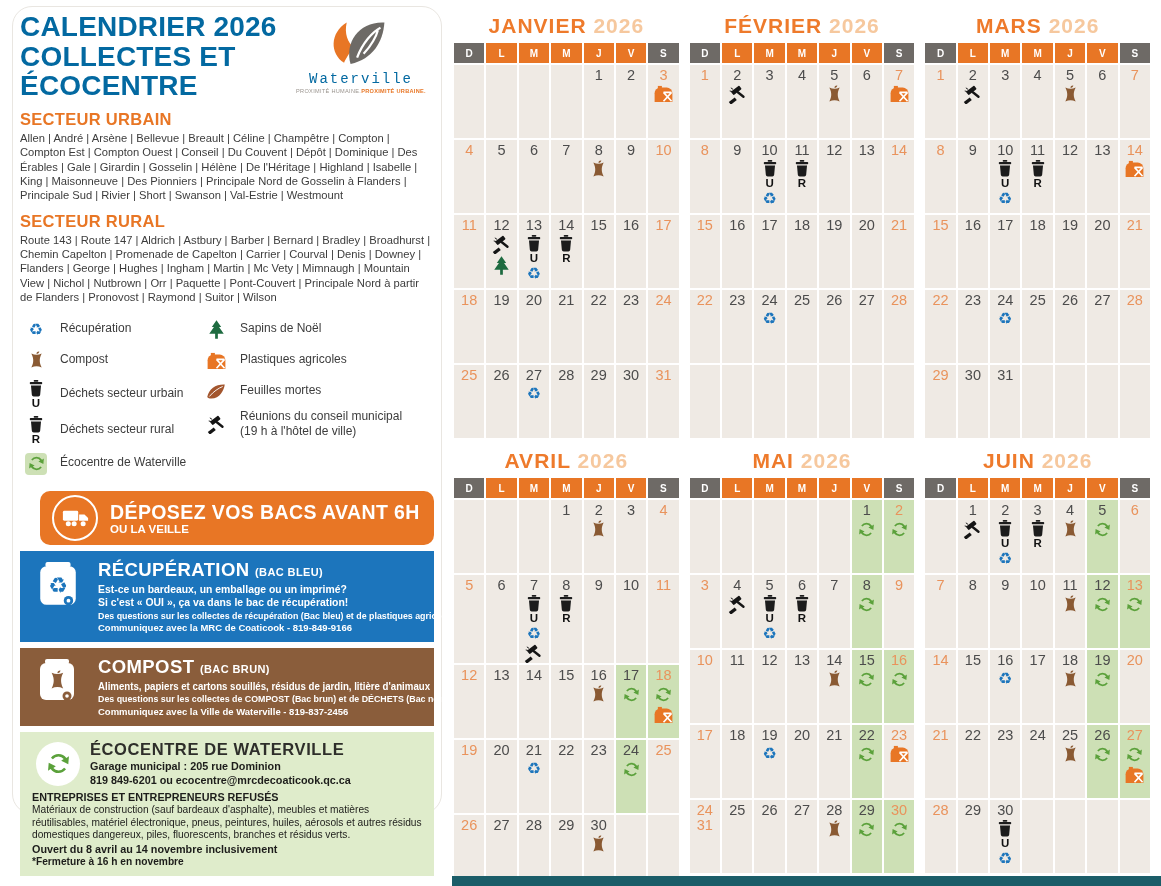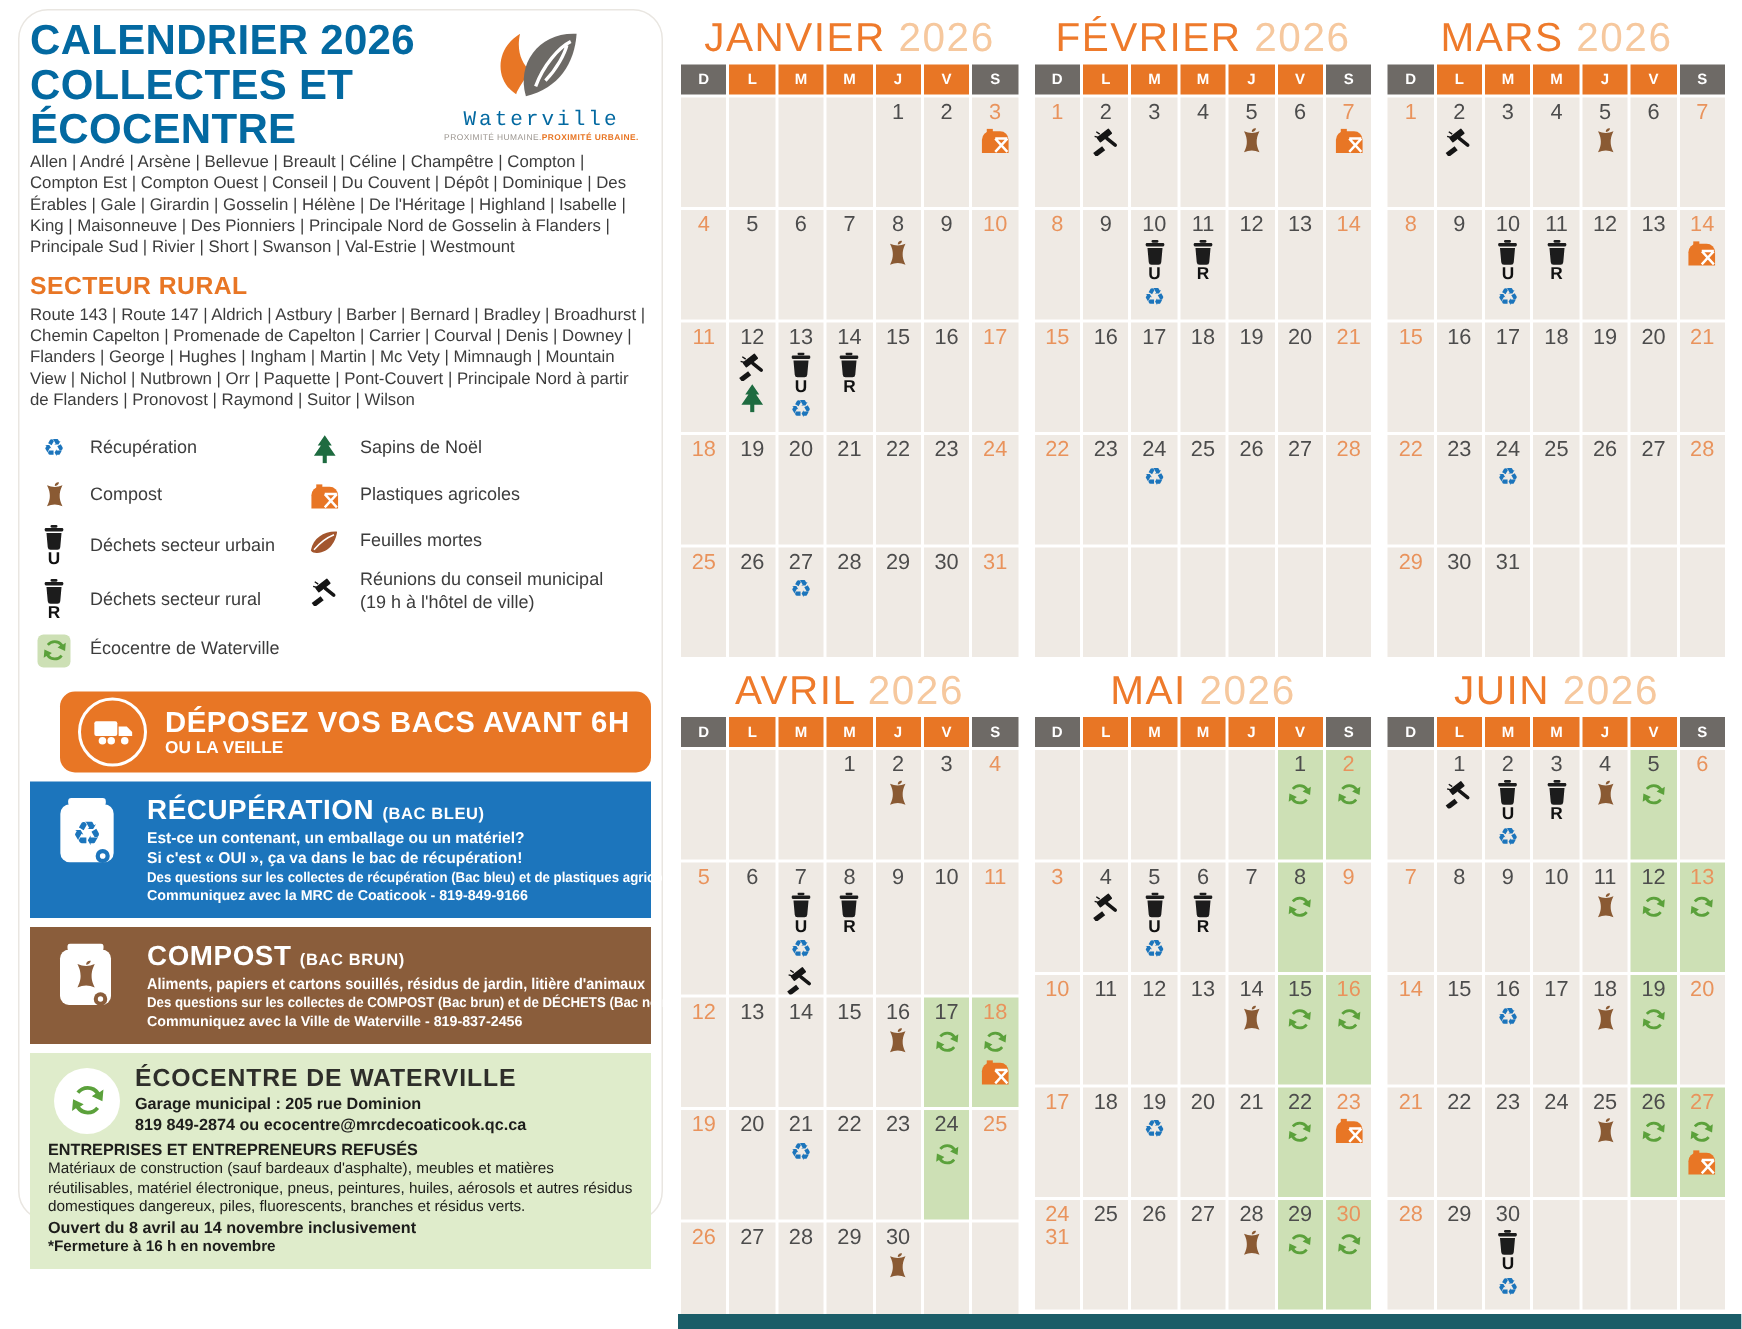--- a/index.html
+++ b/index.html
@@ -39,21 +39,21 @@
   .cond{display:inline-block;transform:scaleX(.93);transform-origin:0 50%;white-space:nowrap;}
   .ecobox{margin-top:6px;background:#dfeccb;padding:8px 12px 7px;color:#1d1d1b;}
   .eco-head{display:flex;align-items:flex-start;}
   .eco-circle{width:44px;height:44px;background:#fff;border-radius:50%;display:flex;align-items:center;justify-content:center;margin:2px 10px 0 4px;flex:0 0 44px;}
   .eco-title{font-size:16.5px;font-weight:bold;letter-spacing:.6px;color:#2e2e2a;}
   .eco-b{font-size:10.8px;font-weight:bold;line-height:1.3;}
   .eco-p{font-size:10.2px;line-height:1.24;}
   .eco-sec{margin-top:3px;}
   
   .cals{position:absolute;left:452px;top:10px;width:700px;display:grid;grid-template-columns:repeat(3,1fr);column-gap:7px;row-gap:5px;}
-  .mtitle{text-align:center;font-size:27px;font-weight:normal;color:#ee7a2b;letter-spacing:1px;height:31px;line-height:31px;white-space:nowrap;}
+  .mtitle{text-align:center;font-size:21px;font-weight:bold;color:#ee7a2b;letter-spacing:1px;height:31px;line-height:31px;white-space:nowrap;}
   .myear{color:#f6c89e;}
   table.cal{width:100%;border-collapse:separate;border-spacing:2px;table-layout:fixed;}
   .cal th{height:18px;font-size:10px;color:#fff;background:#e87625;font-weight:bold;text-align:center;}
   .cal th.we{background:#6e6a66;}
   .cal td{height:73px;background:#efeae4;vertical-align:top;text-align:center;padding:0;}
   .cal td.green{background:#cde0b5;}
   .daynum{font-size:14.5px;color:#4c4c4c;margin-top:3px;line-height:15px;white-space:pre-line;}
   .cal td.we .daynum{color:#e9935c;}
   .ic{display:block;line-height:0;margin-top:2px;text-align:center;}
   .ic .recy{font-size:16px;line-height:17px;}
@@ -75,20 +75,21 @@
           <path d="M22 36 C11 29 11 13 24 5 C22 14 25 20 29 24 C26 29 23 33 22 36z" fill="#e87625"></path>
           <path d="M27 37 C22 20 34 4 53 5 C52 20 44 33 27 37z" fill="#6d6a66"></path>
           <path d="M32 32 C36 21 44 12 50 9 M37 29 C43 23 47 15 48 11" stroke="#fff" stroke-width="1.7" fill="none"></path>
         </svg>
       </span>
       <div class="logo-name">Waterville</div>
       <div class="logo-tagline"><span class="tag-gray">PROXIMITÉ HUMAINE.</span><span class="tag-orange">PROXIMITÉ URBAINE.</span></div>
     </div>
   </div>
 
+  <div class="sect-title">SECTEUR URBAIN</div>
   <div class="streets">Allen | André | Arsène | Bellevue | Breault | Céline | Champêtre | Compton | Compton Est | Compton Ouest | Conseil | Du Couvent | Dépôt | Dominique | Des Érables | Gale | Girardin | Gosselin | Hélène | De l'Héritage | Highland | Isabelle | King | Maisonneuve | Des Pionniers | Principale Nord de Gosselin à Flanders | Principale Sud | Rivier | Short | Swanson | Val-Estrie | Westmount</div>
   <div class="sect-title">SECTEUR RURAL</div>
   <div class="streets">Route 143 | Route 147 | Aldrich | Astbury | Barber | Bernard | Bradley | Broadhurst | Chemin Capelton | Promenade de Capelton | Carrier | Courval | Denis | Downey | Flanders | George | Hughes | Ingham | Martin | Mc Vety | Mimnaugh | Mountain View | Nichol | Nutbrown | Orr | Paquette | Pont-Couvert | Principale Nord à partir de Flanders | Pronovost | Raymond | Suitor | Wilson</div>
 
   <div class="legend">
     <div class="legend-col-left" id="legend-left">
         <div class="leg-row">
           <span class="leg-icon">
             <span class="ic"><span class="recy">♻</span></span>
           </span>
@@ -212,21 +213,21 @@
     <div class="box-icon">
       <svg width="44" height="46" viewBox="0 0 40 44">
         <rect x="8" y="0" width="24" height="5" rx="2" fill="#fff"></rect>
         <rect x="3" y="4" width="34" height="37" rx="6" fill="#fff"></rect>
         <text x="20" y="30" text-anchor="middle" font-size="21" fill="#1c75bc">♻</text>
         <circle cx="30" cy="37" r="4.5" fill="#1c75bc"></circle>
           <circle cx="30" cy="37" r="1.8" fill="#fff"></circle>
       </svg>
     </div>
     <div class="bx-title"><span>RÉCUPÉRATION</span> <span class="bx-sub">(BAC BLEU)</span></div>
-    <div class="b1">Est-ce un contenant, un emballage ou un matériel?</div>
+    <div class="b1">Est-ce un bardeaux, un emballage ou un imprimé?</div>
     <div class="b1" style="margin-top:0">Si c'est « OUI », ça va dans le bac de récupération!</div>
     <div class="b2"><span class="cond">Des questions sur les collectes de récupération (Bac bleu) et de plastiques agricoles?</span></div>
     <div class="b2">Communiquez avec la MRC de Coaticook - 819-849-9166</div>
   </div>
 
   <div class="infobox brownbox">
     <div class="box-icon">
       <svg width="42" height="44" viewBox="0 0 40 44">
         <rect x="8" y="0" width="24" height="5" rx="2" fill="#fff"></rect>
         <rect x="3" y="4" width="34" height="37" rx="6" fill="#fff"></rect>
@@ -248,21 +249,21 @@
     <div class="eco-head">
       <div class="eco-circle">
         <svg width="27" height="27" viewBox="0 0 24 24" fill="#5ba13b">
           <path d="M12 3.5a8.5 8.5 0 0 1 7 3.7l2.3-1.6-.6 7-6.3-3 2.2-1.5A6.3 6.3 0 0 0 12 5.8 6.4 6.4 0 0 0 7 8.2L5.3 6.8A8.5 8.5 0 0 1 12 3.5z"></path>
           <path d="M12 20.5a8.5 8.5 0 0 1-7-3.7l-2.3 1.6.6-7 6.3 3-2.2 1.5a6.3 6.3 0 0 0 4.6 2.3 6.4 6.4 0 0 0 5-2.4l1.7 1.4a8.5 8.5 0 0 1-6.7 3.3z"></path>
         </svg>
       </div>
       <div>
         <div class="eco-title">ÉCOCENTRE DE WATERVILLE</div>
         <div class="eco-b">Garage municipal : 205 rue Dominion</div>
-        <div class="eco-b">819 849-2874 ou ecocentre@mrcdecoaticook.qc.ca</div>
+        <div class="eco-b">819 849-6201 ou ecocentre@mrcdecoaticook.qc.ca</div>
       </div>
     </div>
     <div class="eco-b eco-sec">ENTREPRISES ET ENTREPRENEURS REFUSÉS</div>
     <div class="eco-p">Matériaux de construction (sauf bardeaux d'asphalte), meubles et matières réutilisables, matériel électronique, pneus, peintures, huiles, aérosols et autres résidus domestiques dangereux, piles, fluorescents, branches et résidus verts.</div>
     <div class="eco-b">Ouvert du 8 avril au 14 novembre inclusivement</div>
     <div class="eco-p" style="font-weight:bold">*Fermeture à 16 h en novembre</div>
   </div>
 
 </div>
 

